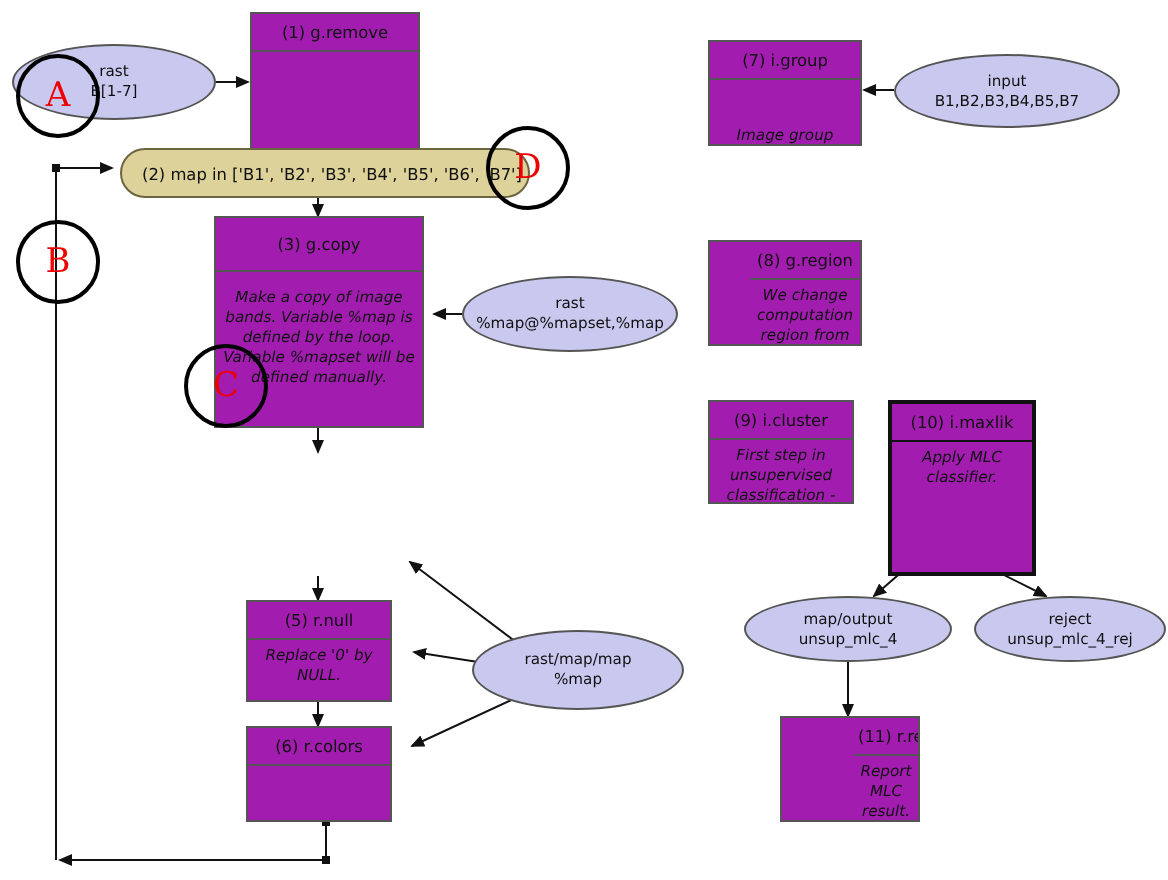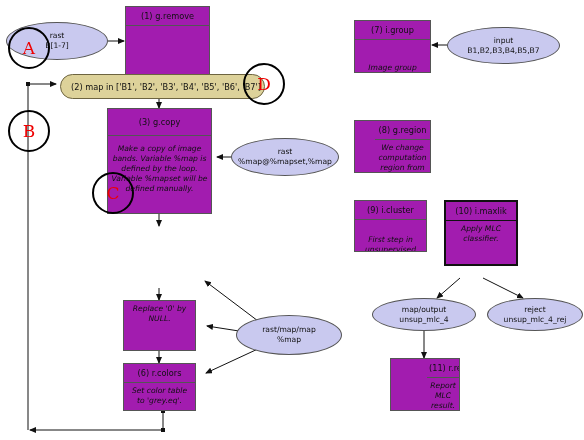--- a/index.html
+++ b/index.html
@@ -157,44 +157,44 @@
     <div class="title">(1) g.remove</div>
   </div>
 
   <div class="node" style="left:107px; top:108px; width:105px; height:106px;">
     <div class="title" style="padding:8px 2px;">(3) g.copy</div>
     <div class="body" style="padding-top:8px;">Make a copy of image bands. Variable %map is defined by the loop. Variable %mapset will be defined manually.</div>
   </div>
 
 
   <div class="node" style="left:123px; top:300px; width:73px; height:51px;">
+    <div class="title">(5) r.null</div>
     <div class="body">Replace '0' by NULL.</div>
   </div>
 
   <div class="node" style="left:123px; top:363px; width:73px; height:48px;">
     <div class="title">(6) r.colors</div>
-    <div class="body">Set color table to 'grey.eq'.</div>
   </div>
 
   <div class="node" style="left:354px; top:20px; width:77px; height:53px;gap:20px;">
     <div class="title">(7) i.group</div>
     <div class="body">Image group must be created before running</div>
   </div>
 
   <div class="node" style="left:354px; top:120px; width:77px; height:53px;padding-left:20px;">
     <div class="title">(8) g.region</div>
     <div class="body">We change computation region from</div>
   </div>
 
-  <div class="node" style="left:354px; top:200px; width:73px; height:52px;gap:12px;">
+  <div class="node" style="left:354px; top:200px; width:73px; height:52px;">
     <div class="title">(9) i.cluster</div>
     <div class="body">First step in unsupervised classification -</div>
   </div>
 
-  <div class="node thick" style="left:444px; top:200px; width:74px; height:66px;">
+  <div class="node thick" style="left:444px; top:200px; width:74px; height:88px;">
     <div class="title" style="border-bottom:1px solid #111111;">(10) i.maxlik</div>
     <div class="body">Apply MLC classifier.</div>
   </div>
 
   <div class="node" style="left:390px; top:358px; width:70px; height:53px;padding-left:36px;">
     <div class="title">(11) r.report</div>
     <div class="body">Report MLC result.</div>
   </div>
 
   <div class="ellipse" style="left:6px; top:22px; width:102px; height:38px;">

